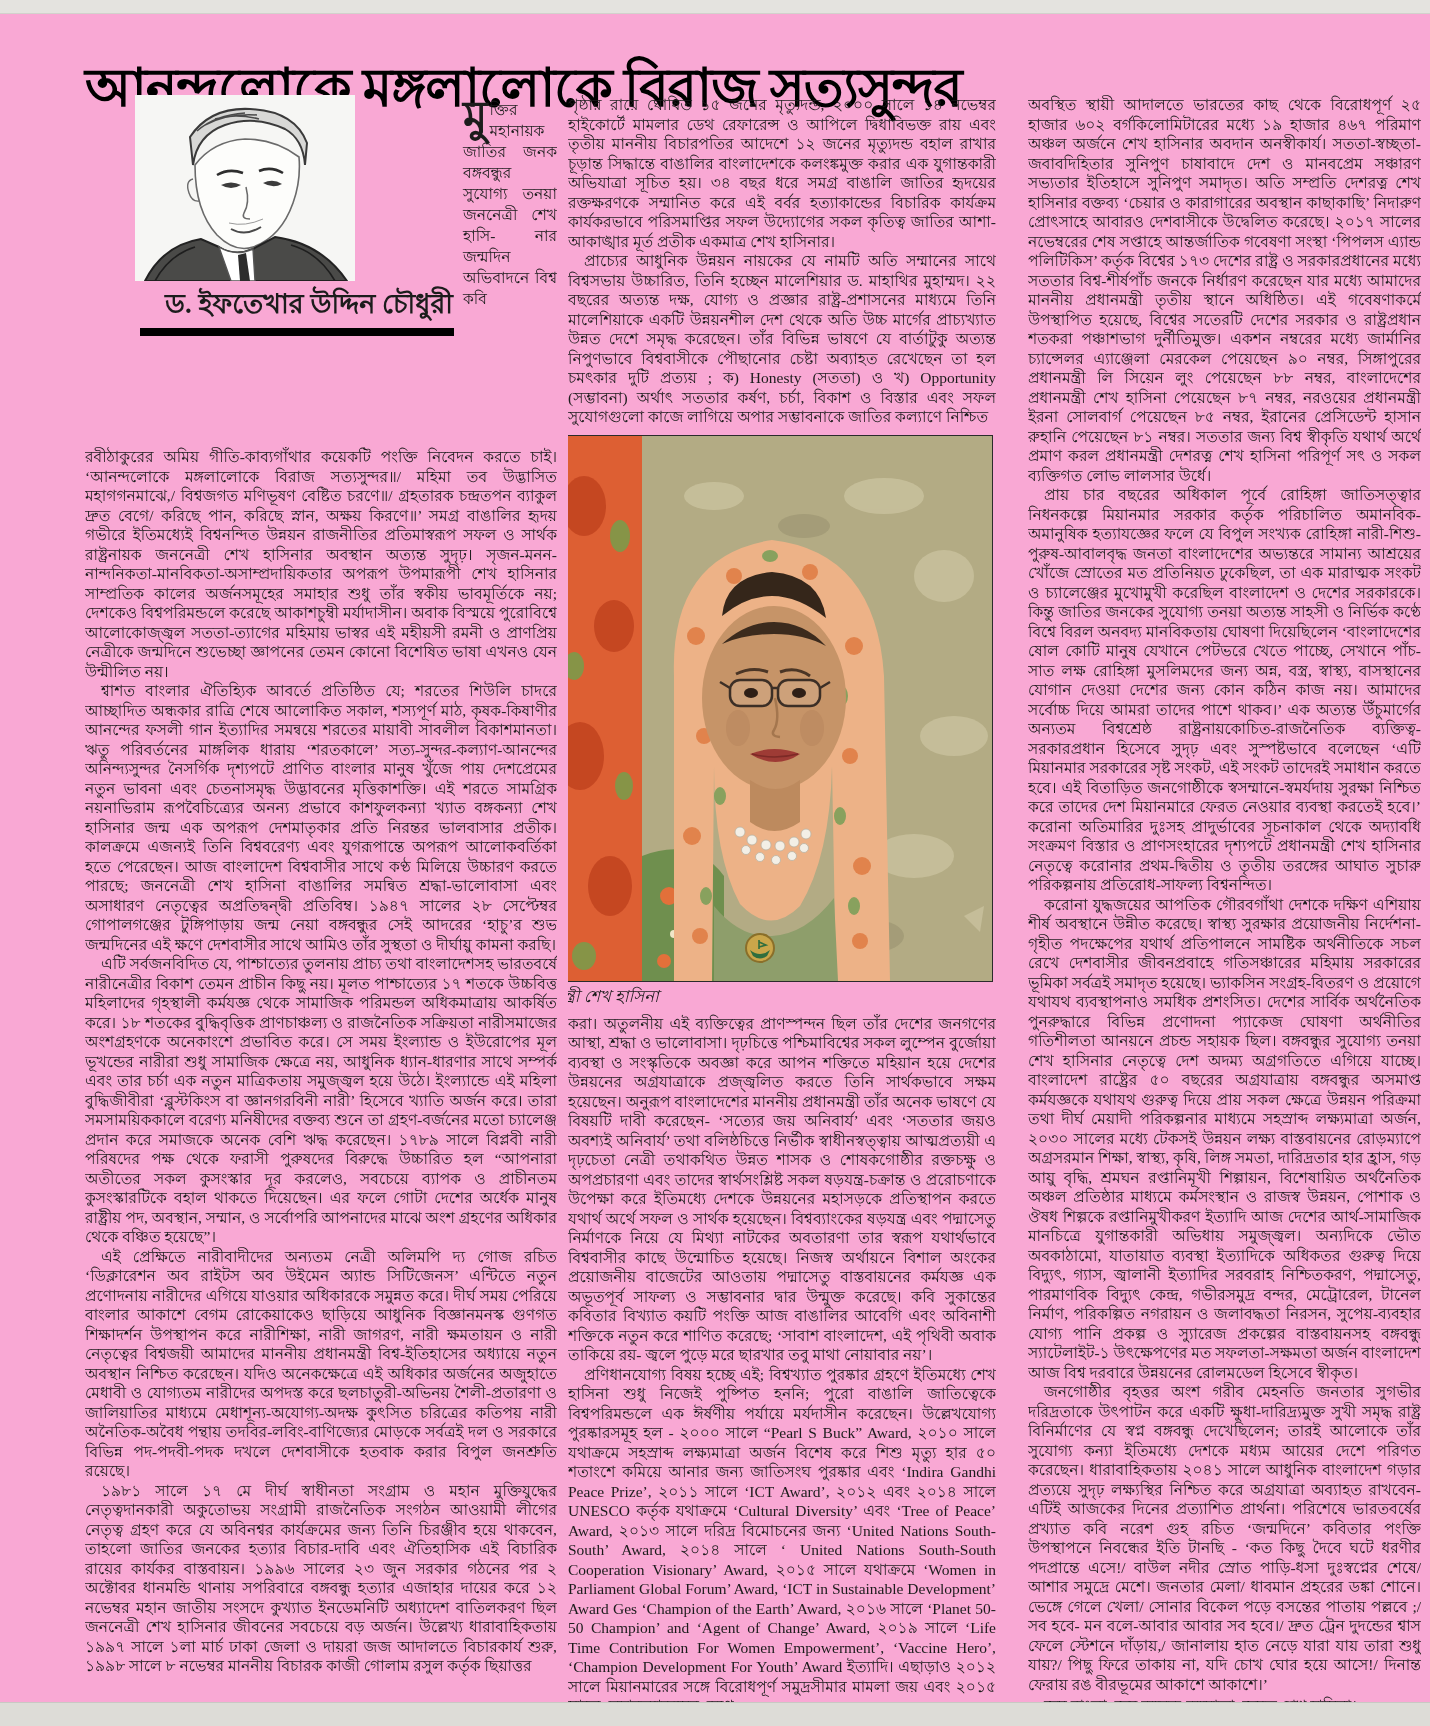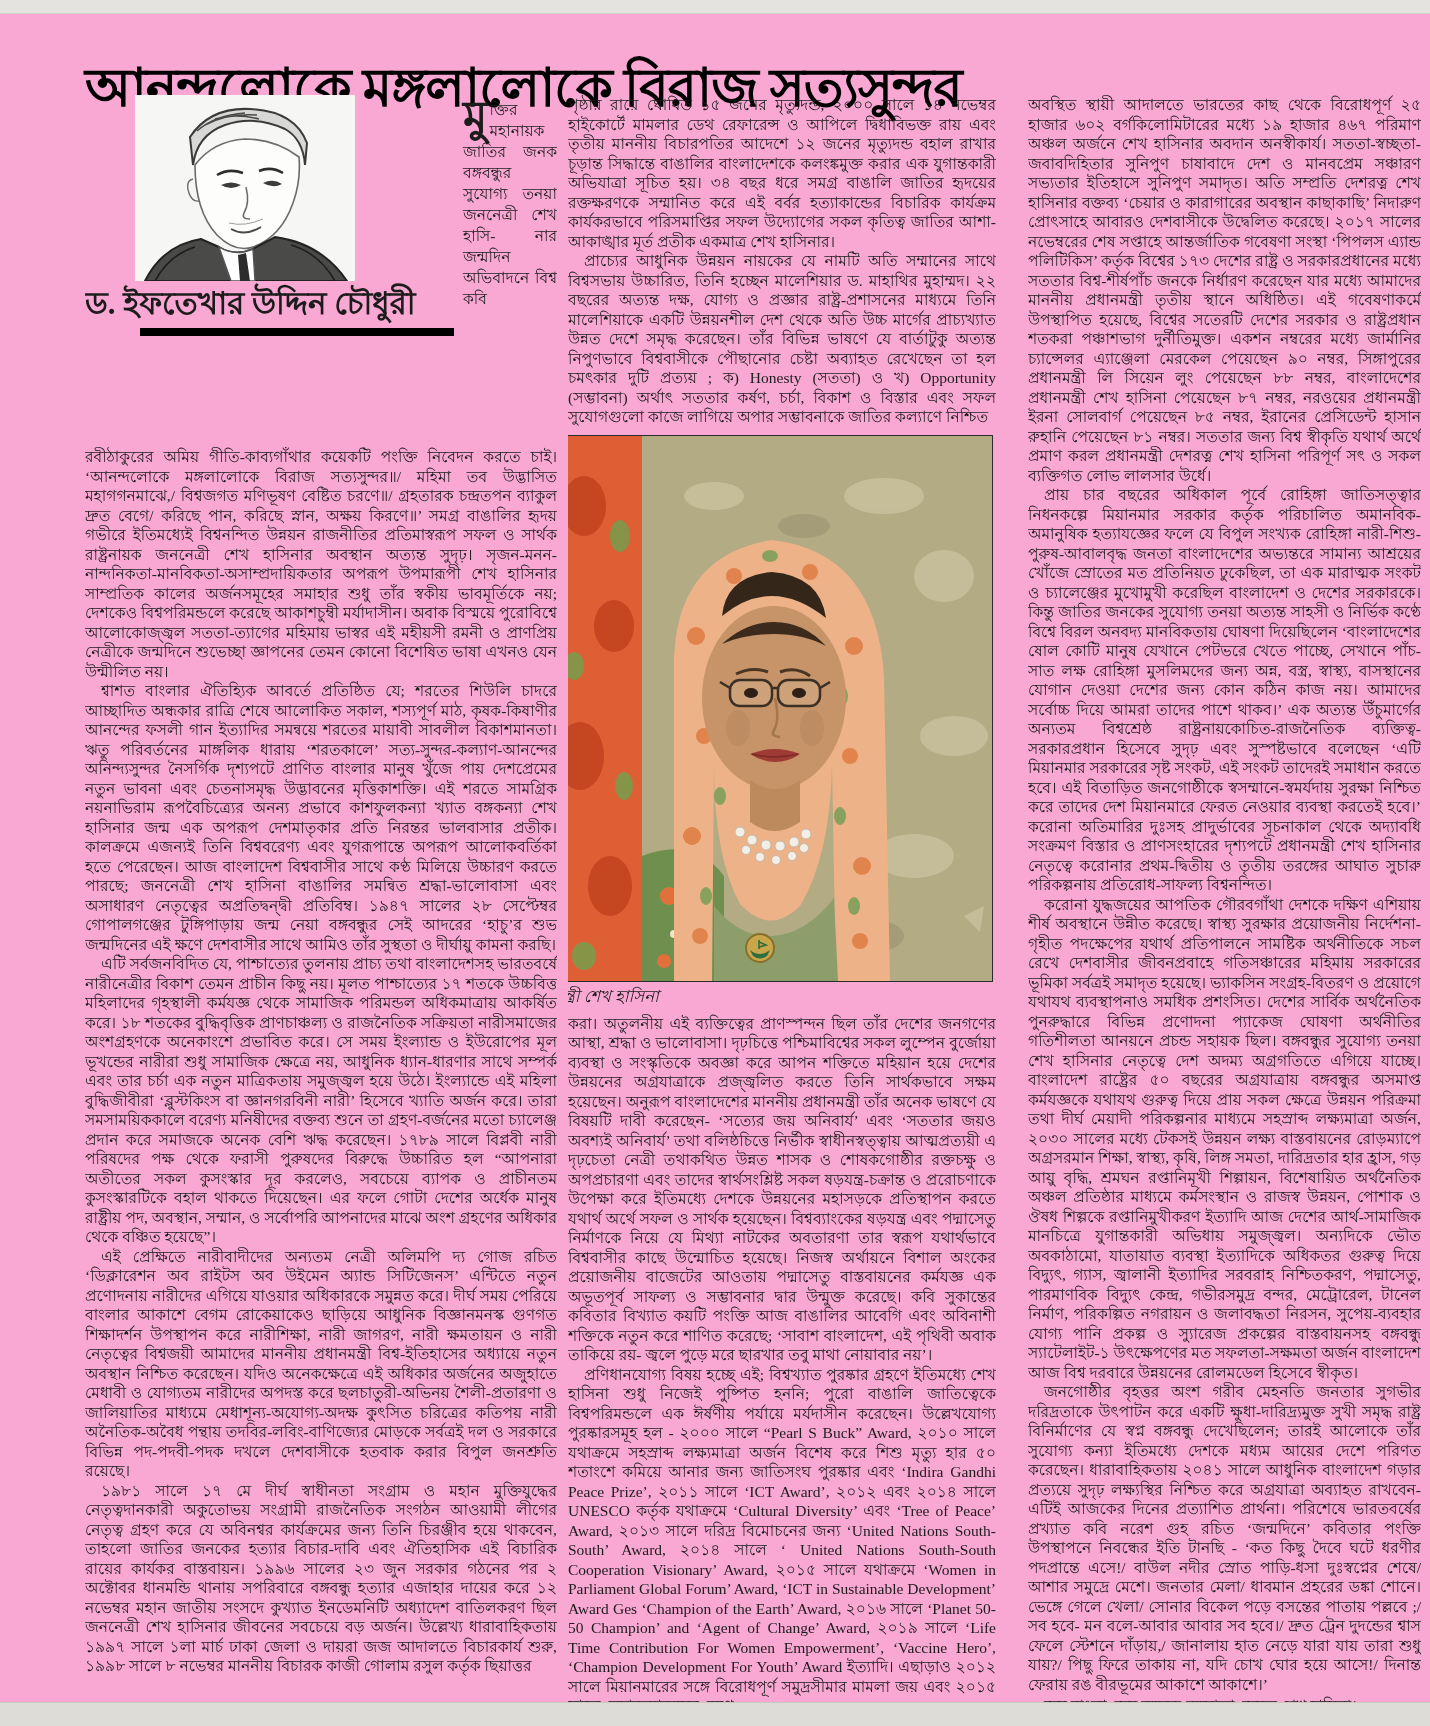--- a/index.html
+++ b/index.html
@@ -13,21 +13,21 @@
        font-size:15.5px;line-height:19.5px;}
   .col1{left:85px;width:472px;}
   .col2{left:568px;width:428px;}
   .col3{left:1012px;width:393px;margin-left:16px;}
   p{margin:0;padding:0;text-indent:16px;}
   p.cont{text-indent:0;}
   
   .col1-top{position:relative;height:352px;}
   .author-block{position:absolute;left:0;top:0;width:368px;}
   .author-photo{margin-left:50px;width:220px;height:186px;display:block;}
-  .author-name{margin-top:8px;width:368px;text-align:left;font-weight:bold;font-size:31px;line-height:30px;white-space:nowrap;}
+  .author-name{margin-top:8px;width:368px;text-align:right;font-weight:bold;font-size:27px;line-height:30px;white-space:nowrap;}
   .author-rule{margin-left:55px;margin-top:9px;width:314px;height:8px;background:#000;}
   .opening-strip{position:absolute;right:0;top:4px;width:94px;text-align:justify;
                  font-size:15.5px;line-height:21px;word-break:break-word;}
   .dropcap{float:left;font-size:44px;line-height:38px;font-weight:bold;margin-right:2px;}
   
   .figure{margin:6px 0 0 -15px;width:440px;}
   .hasina-photo{display:block;width:438px;height:545px;border:1px solid #2b2b2b;}
   .caption{margin:4px 0 6px -35px;font-style:italic;font-size:16.5px;line-height:22px;}
   
   .closing{margin-top:2px;}

